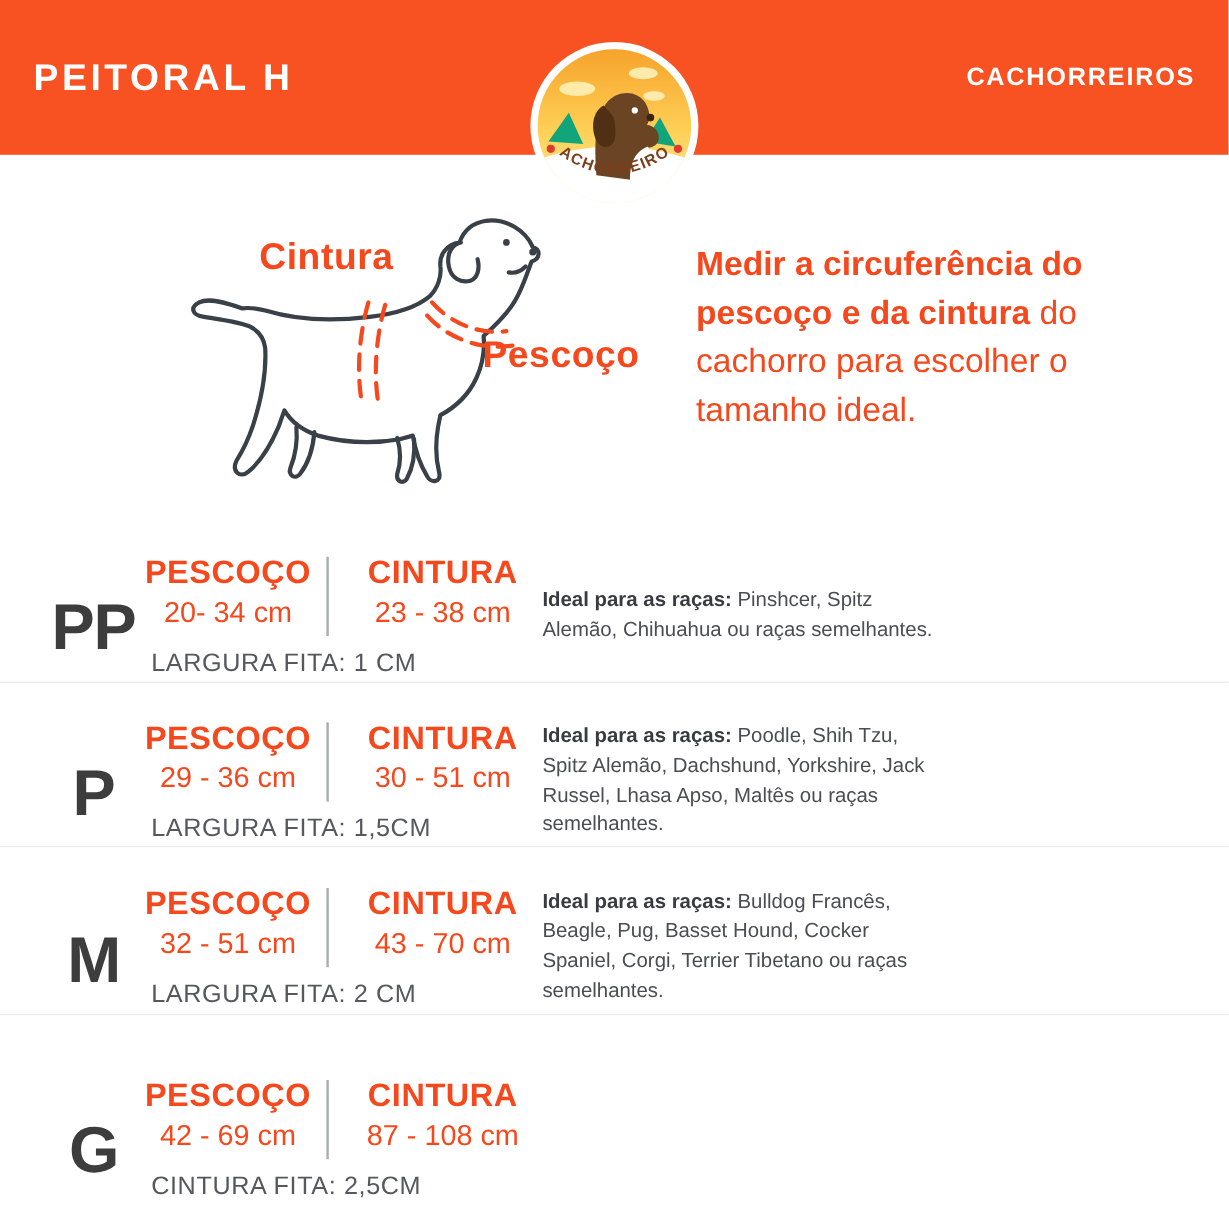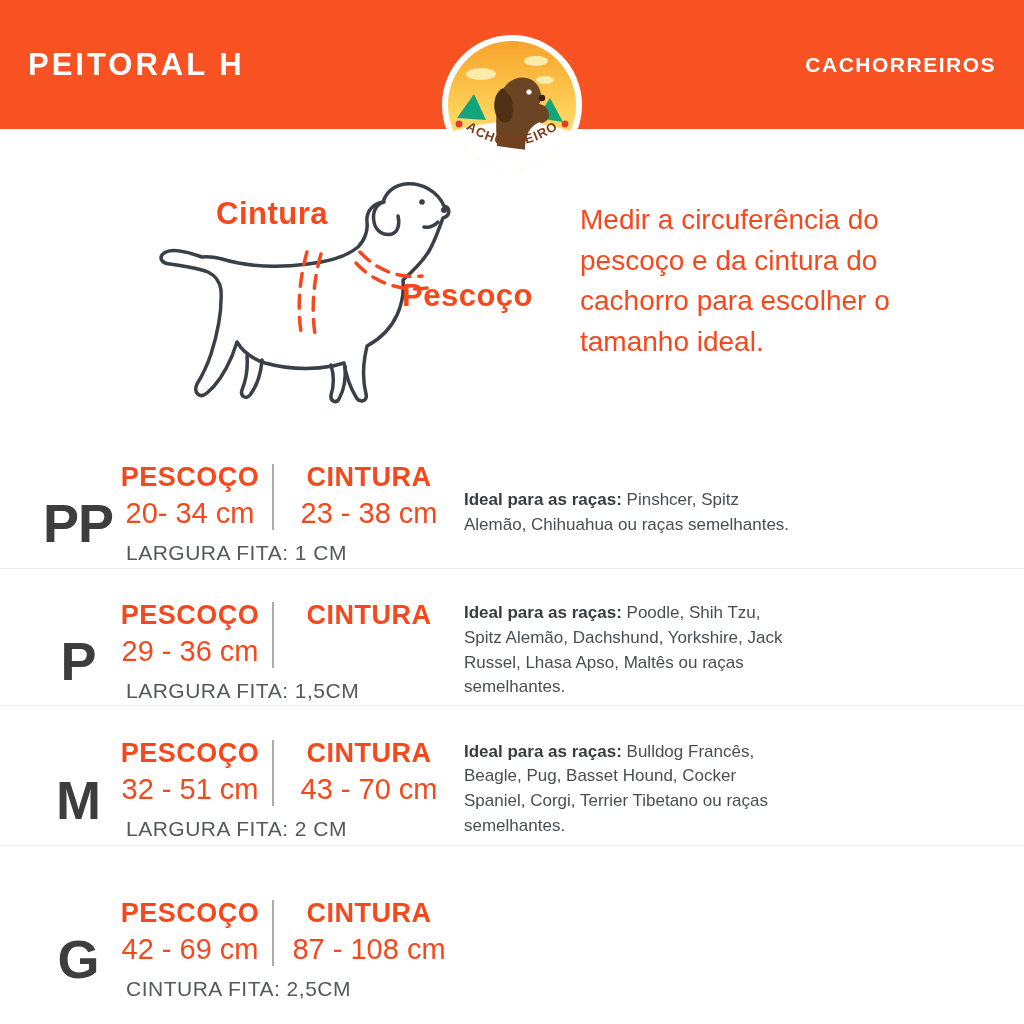--- a/index.html
+++ b/index.html
@@ -15,43 +15,43 @@
   .logo{position:absolute;left:50%;top:34px;transform:translateX(-50%);width:142px;height:142px;
         z-index:5;}
 
   
   .dog-svg{position:absolute;left:150px;top:160px;width:420px;height:270px;}
   .diag-label{position:absolute;color:#F5481D;font-size:31px;font-weight:800;letter-spacing:.5px;}
   .lbl-cintura{left:216px;top:196px;}
   .lbl-pescoco{left:402px;top:278px;}
   .instruction{position:absolute;left:580px;top:200px;width:372px;margin:0;
                color:#F5481D;font-size:28px;line-height:1.45;font-weight:400;}
-  .instruction b{font-weight:400;}
+  .instruction b{font-weight:700;}
 
   
   .rows{position:absolute;left:0;top:430px;width:1024px;}
   .srow{display:flex;align-items:center;box-sizing:border-box;}
   .srow + .srow{border-top:1px solid #ECECEE;}
   .srow:nth-child(1){height:138px;}
   .srow:nth-child(2){height:137px;}
   .srow:nth-child(3){height:140px;}
   .srow:nth-child(4){height:179px;}
 
   .size{width:84px;margin-left:36px;margin-top:48px;text-align:center;
         font-size:54px;font-weight:800;color:#3D3D3D;line-height:1;letter-spacing:-1px;}
   .meas{padding-top:28px;}
   .cols{display:flex;align-items:flex-start;}
   .col-neck{width:140px;text-align:center;}
   .col-waist{width:166px;text-align:center;}
   .vdiv{width:2px;height:66px;background:#A9ACAD;margin:2px 12px 0 12px;}
   .mh{font-size:27px;font-weight:800;color:#F5481D;letter-spacing:.5px;}
-  .mv{font-size:29px;font-weight:400;color:#F5481D;margin-top:4px;white-space:nowrap;}
+  .mv{font-size:24px;font-weight:400;color:#F5481D;margin-top:4px;white-space:nowrap;}
   .strap{margin-top:11px;padding-left:6px;font-size:21px;color:#56585D;letter-spacing:.5px;}
 
-  .breeds{margin-left:12px;padding-top:27px;width:334px;
+  .breeds{margin-left:0;padding-top:27px;width:334px;
           font-size:17px;line-height:1.45;color:#4B4D53;}
   .breeds b{color:#393B40;font-weight:700;}
 </style>
 </head>
 <body>
 
 <div class="page">
 
   <header class="topbar">
     <div class="title">PEITORAL H</div>
@@ -174,20 +174,21 @@
       <div class="size">P</div>
       <div class="meas">
         <div class="cols">
           <div class="col-neck">
             <div class="mh">PESCOÇO</div>
             <div class="mv">29 - 36 cm</div>
           </div>
           <div class="vdiv"></div>
           <div class="col-waist">
             <div class="mh">CINTURA</div>
+            <div class="mv">30 - 51 cm</div>
           </div>
         </div>
         <div class="strap">LARGURA FITA: 1,5CM</div>
       </div>
       <div class="breeds"><b>Ideal para as raças:</b> <span>Poodle, Shih Tzu, Spitz Alemão, Dachshund, Yorkshire, Jack Russel, Lhasa Apso, Maltês ou raças semelhantes.</span></div>
     </div>
 
     <div class="srow">
       <div class="size">M</div>
       <div class="meas">

